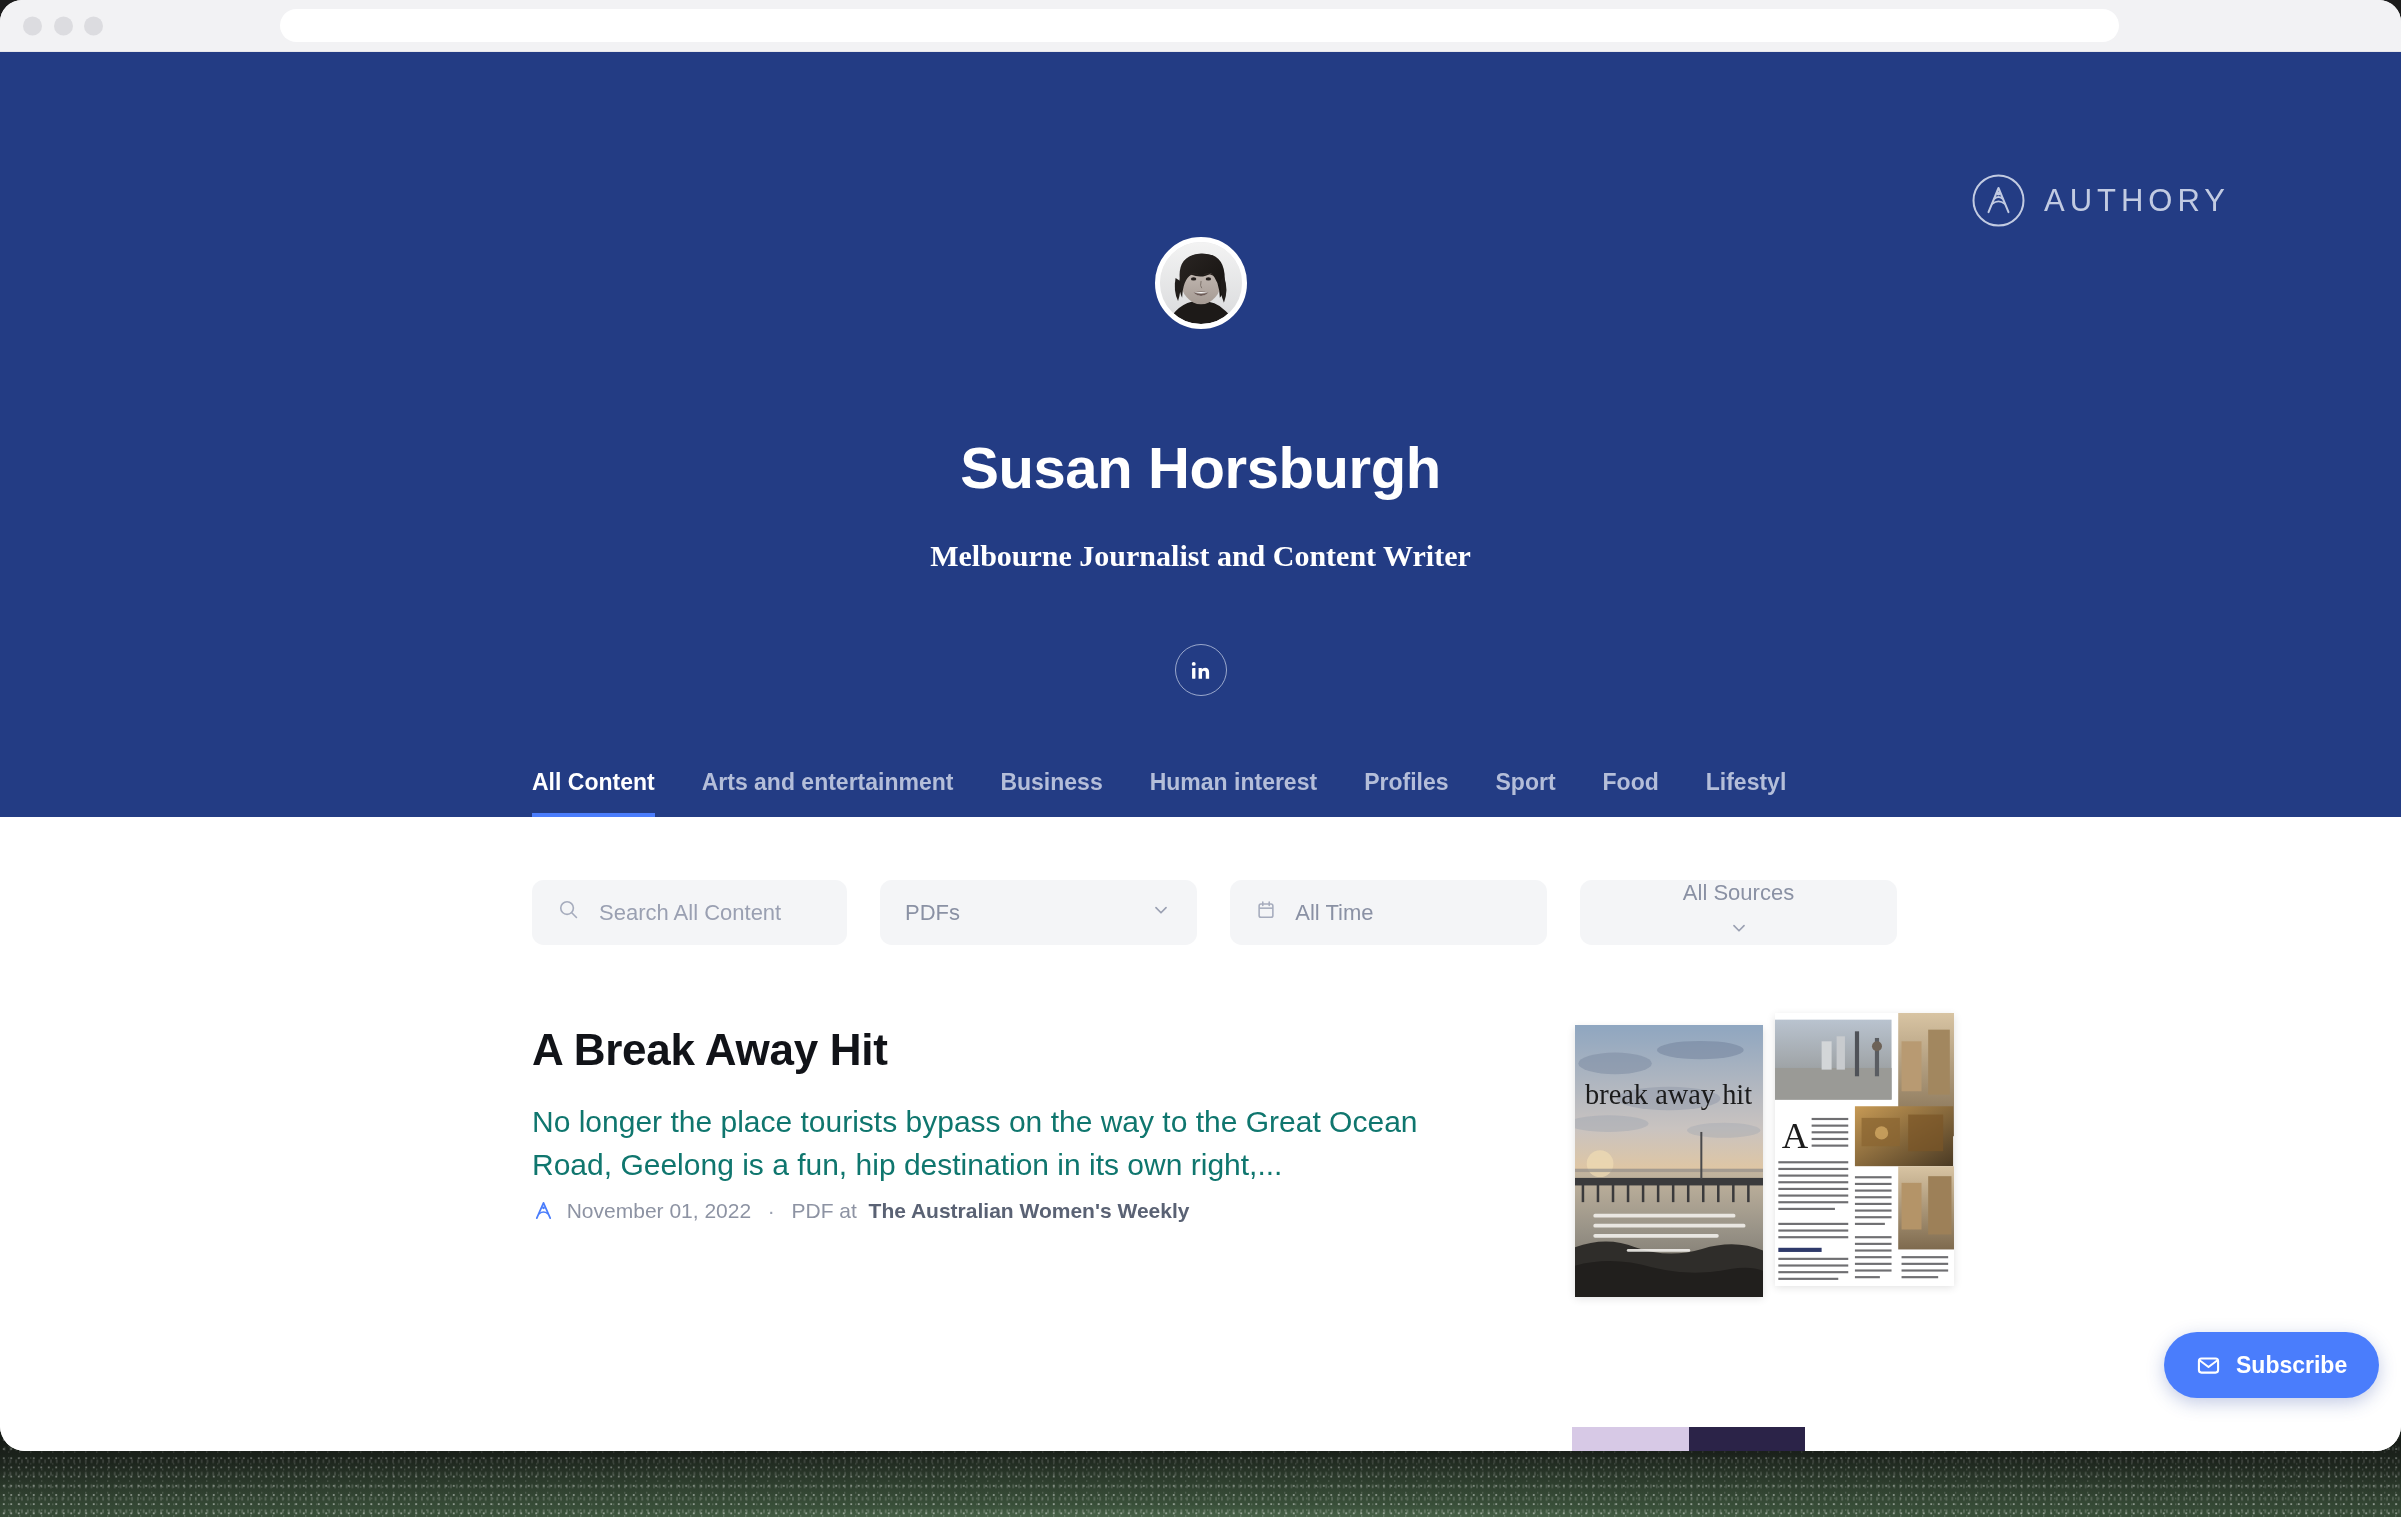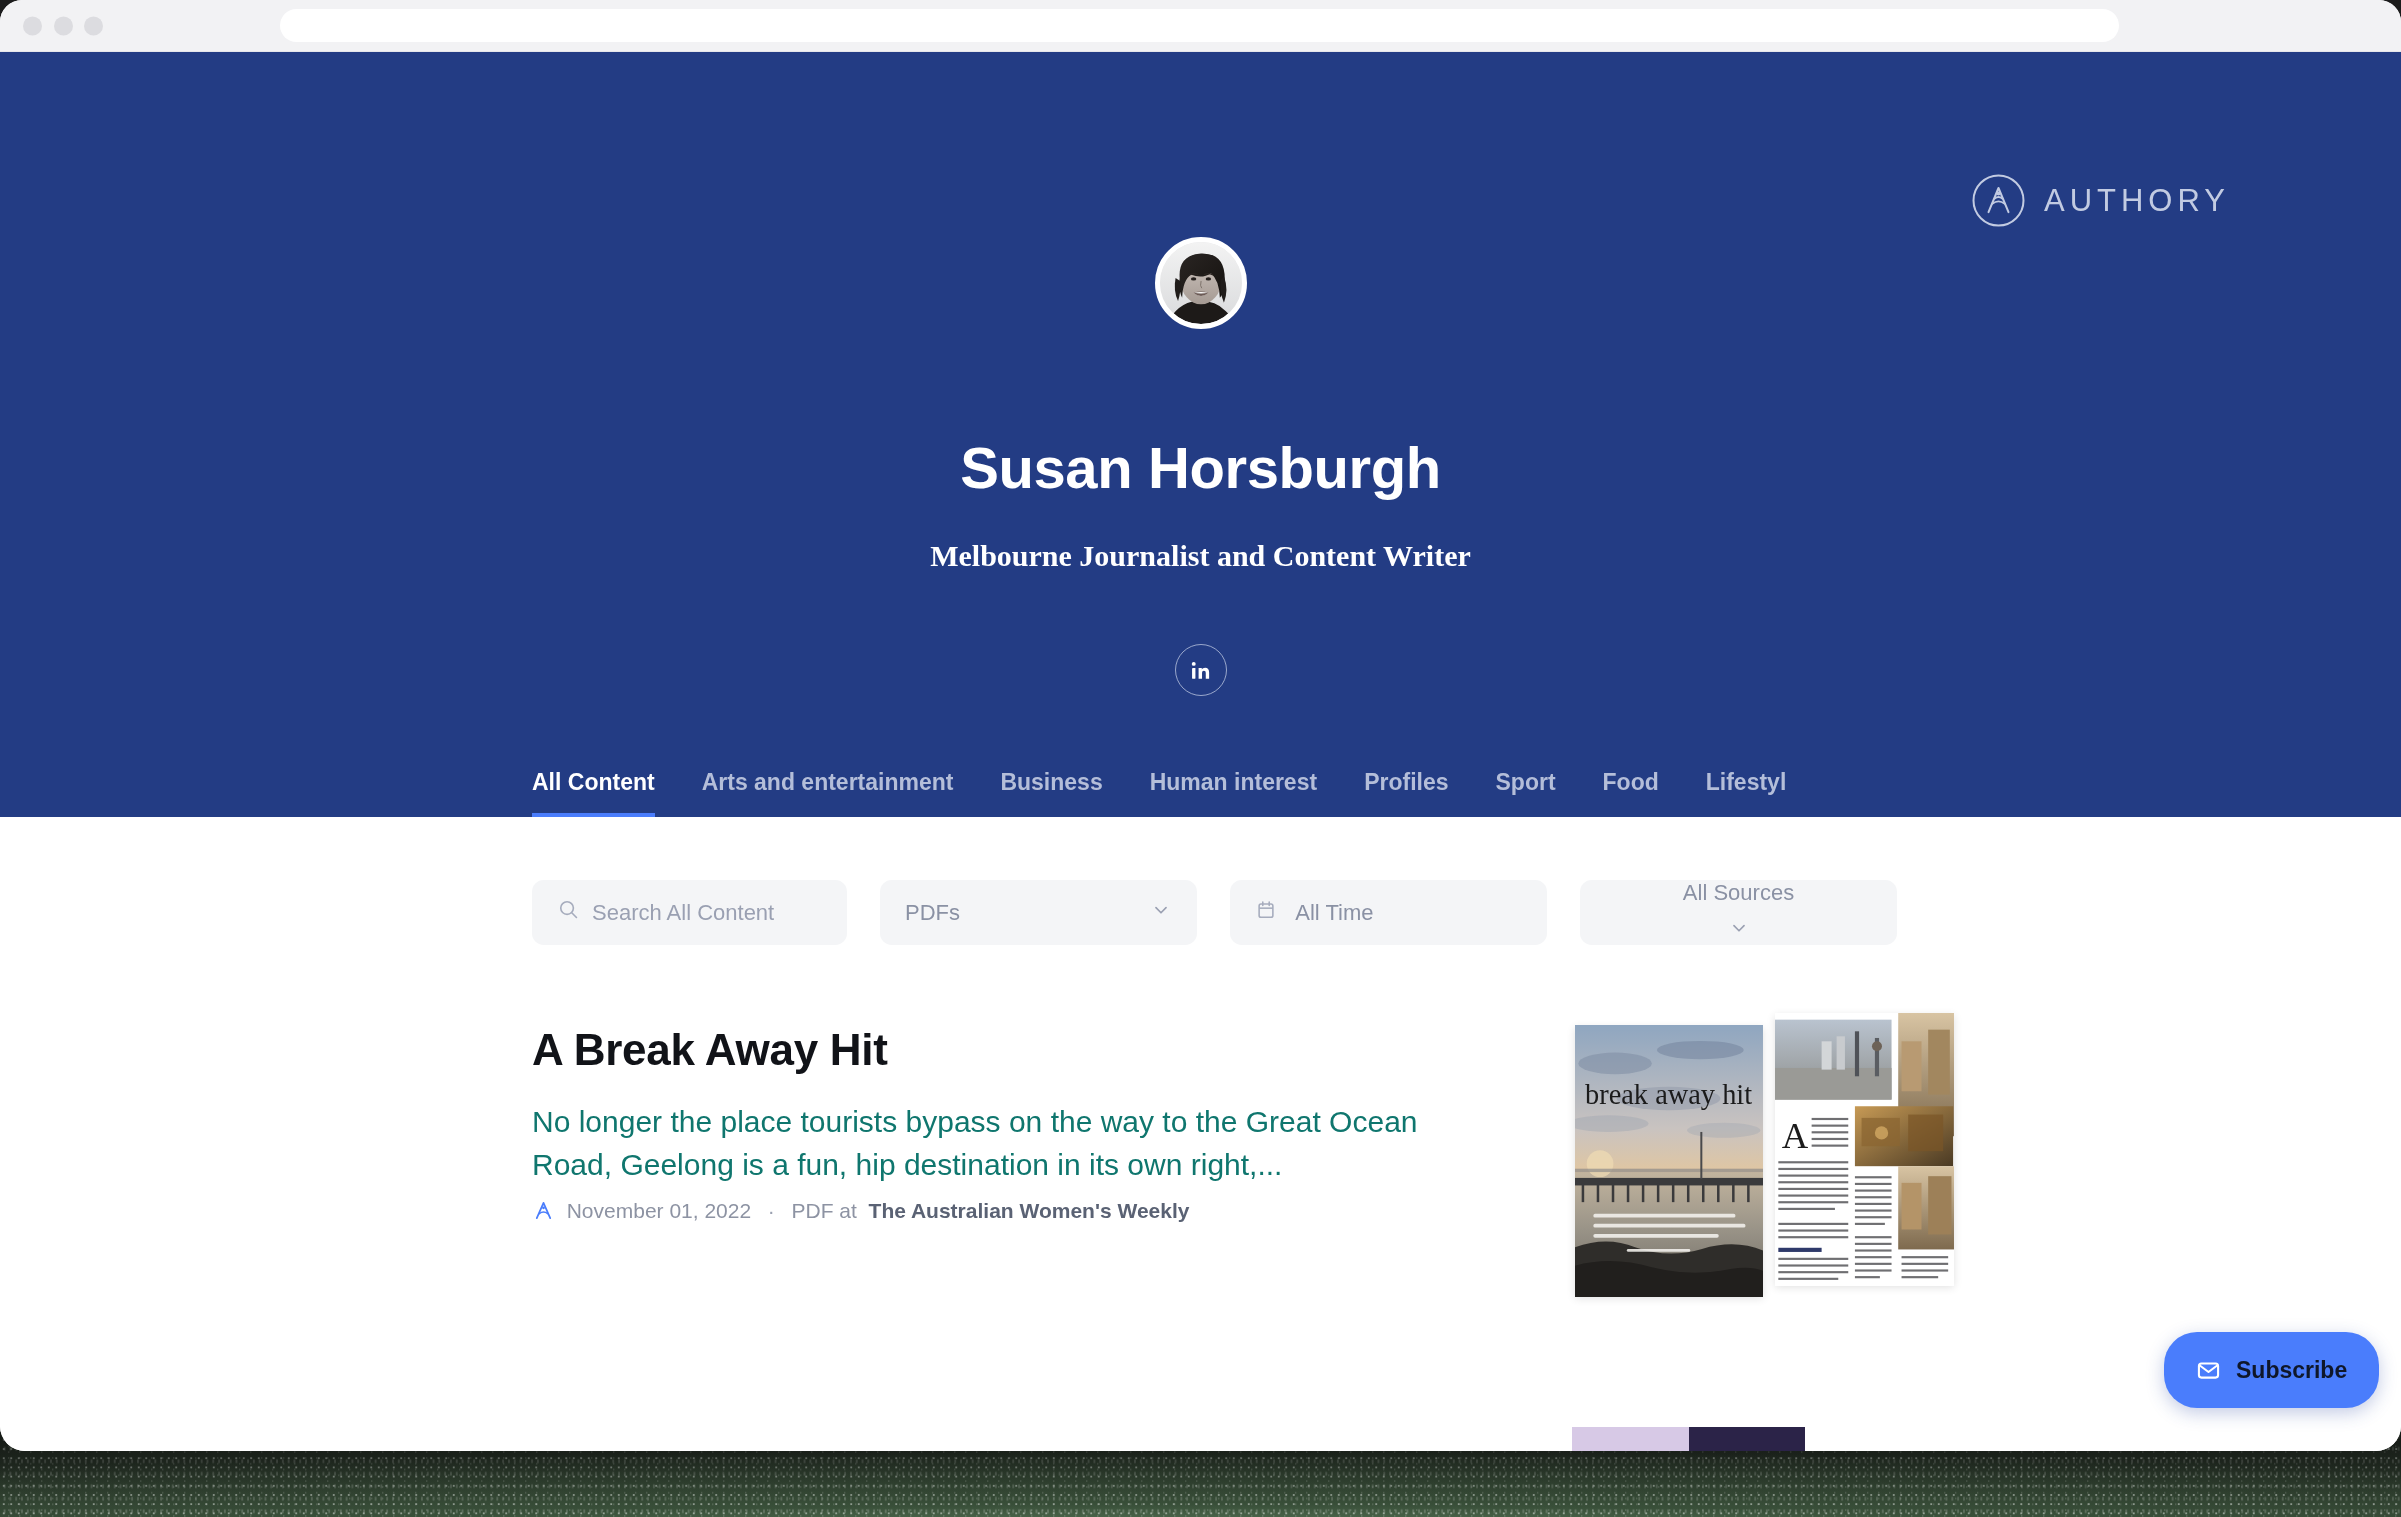--- a/index.html
+++ b/index.html
@@ -219,21 +219,21 @@
     height: 65px;
     background: #f4f5f7;
     border-radius: 11.7px;
     display: flex;
     align-items: center;
     padding: 0 25px;
     color: #8a91a4;
     font-size: 22px;
     cursor: pointer;
   }
-  #search-control { width: 315px; gap: 12px; }
+  #search-control { width: 315px; gap: 19px; }
   #search-input {
     border: 0; outline: 0; background: transparent;
     font-family: "Liberation Sans", sans-serif;
     font-size: 22px;
     color: #555c70;
     width: 100%;
   }
   #search-input::placeholder { color: #9aa0b2; }
   #type-control    { width: 317px; justify-content: space-between; }
   #date-control    { width: 317px; gap: 18.3px; }
@@ -301,26 +301,26 @@
     width: 233px; height: 24px;
     display: flex;
   }
   #next-thumb-sliver .half-a { flex: 1; background: #d7c9e6; }
   #next-thumb-sliver .half-b { flex: 1; background: #2b2348; }
 
   
   #subscribe-button {
     position: absolute;
     left: 2164px; top: 1332px;
-    height: 76px;
+    height: 66px;
     padding: 0 32px;
     background: #4a7dfc;
     border: 0;
     border-radius: 33px;
-    color: #0f172a;
+    color: #ffffff;
     font-family: "Liberation Sans", sans-serif;
     font-size: 23px;
     font-weight: 700;
     display: flex;
     align-items: center;
     gap: 15px;
     cursor: pointer;
     box-shadow: 0 5px 18.3px rgba(40,70,160,.28);
   }
   #subscribe-button svg { width: 25px; height: 25px; display: block; }

